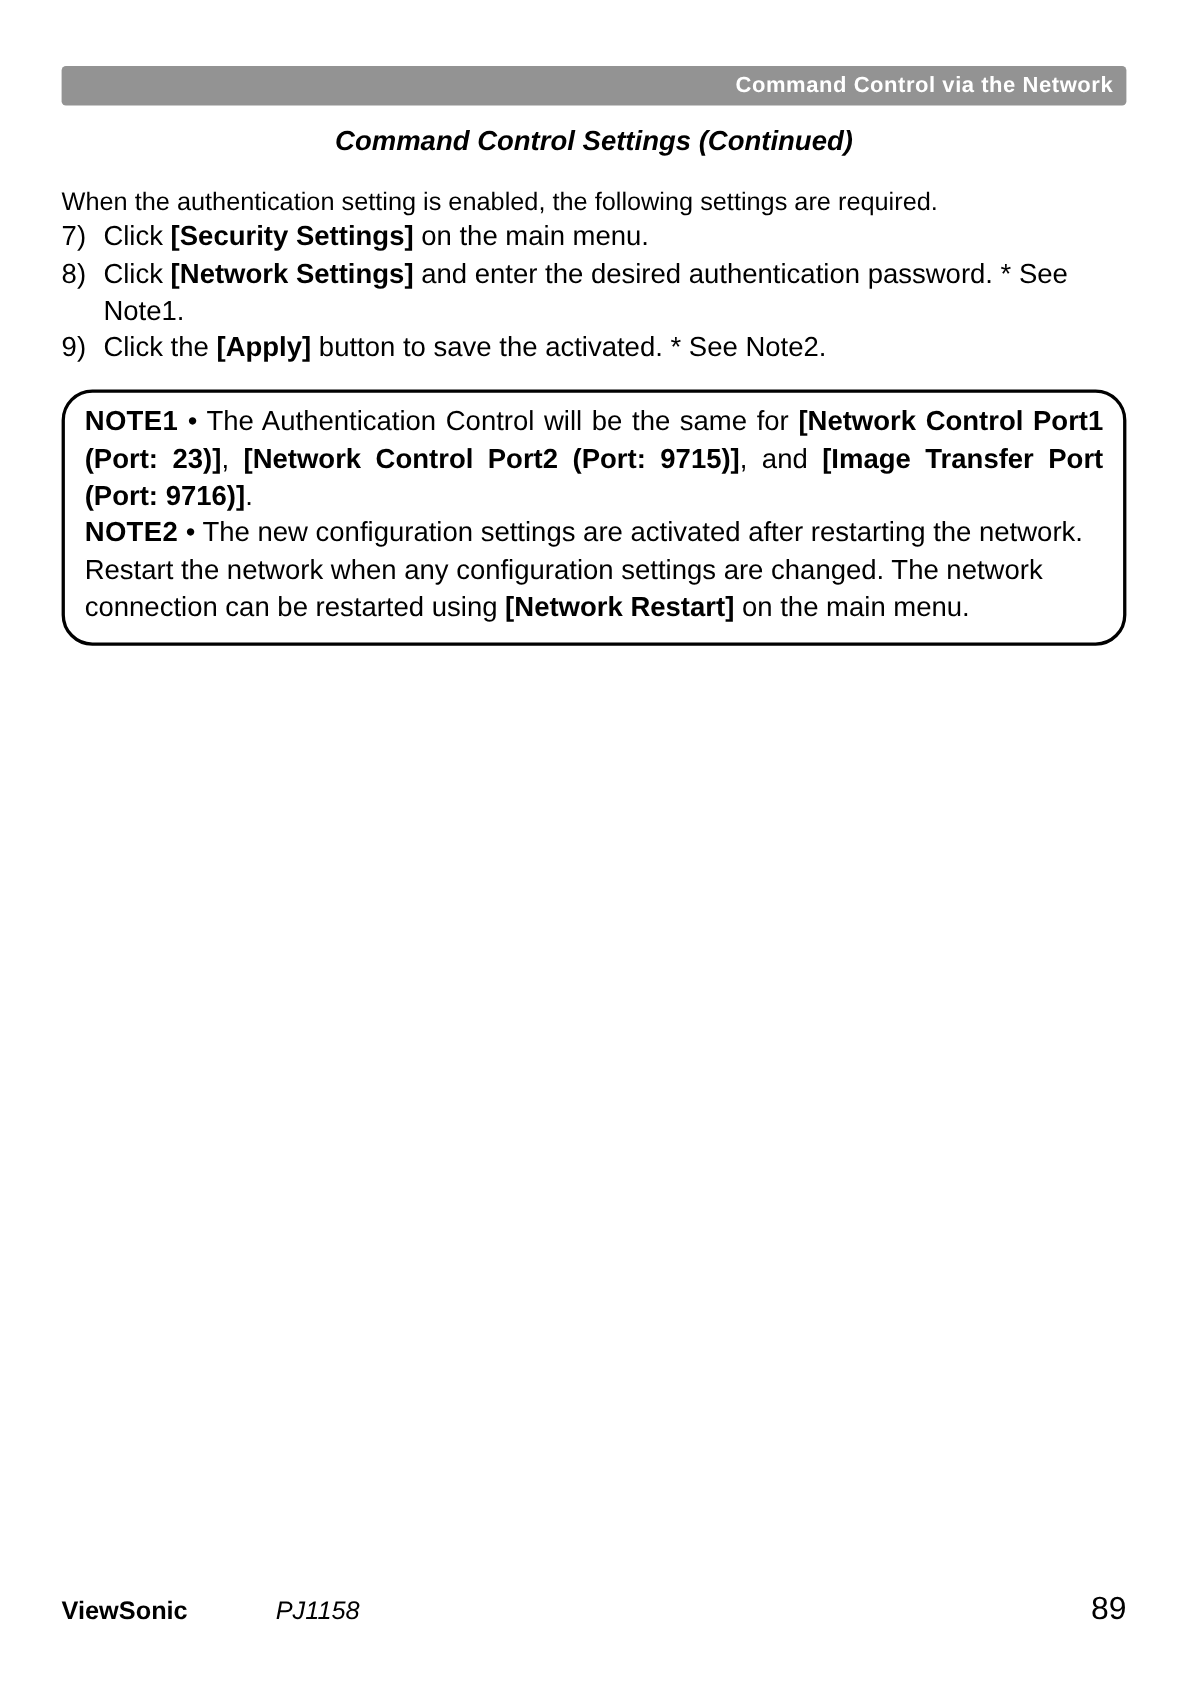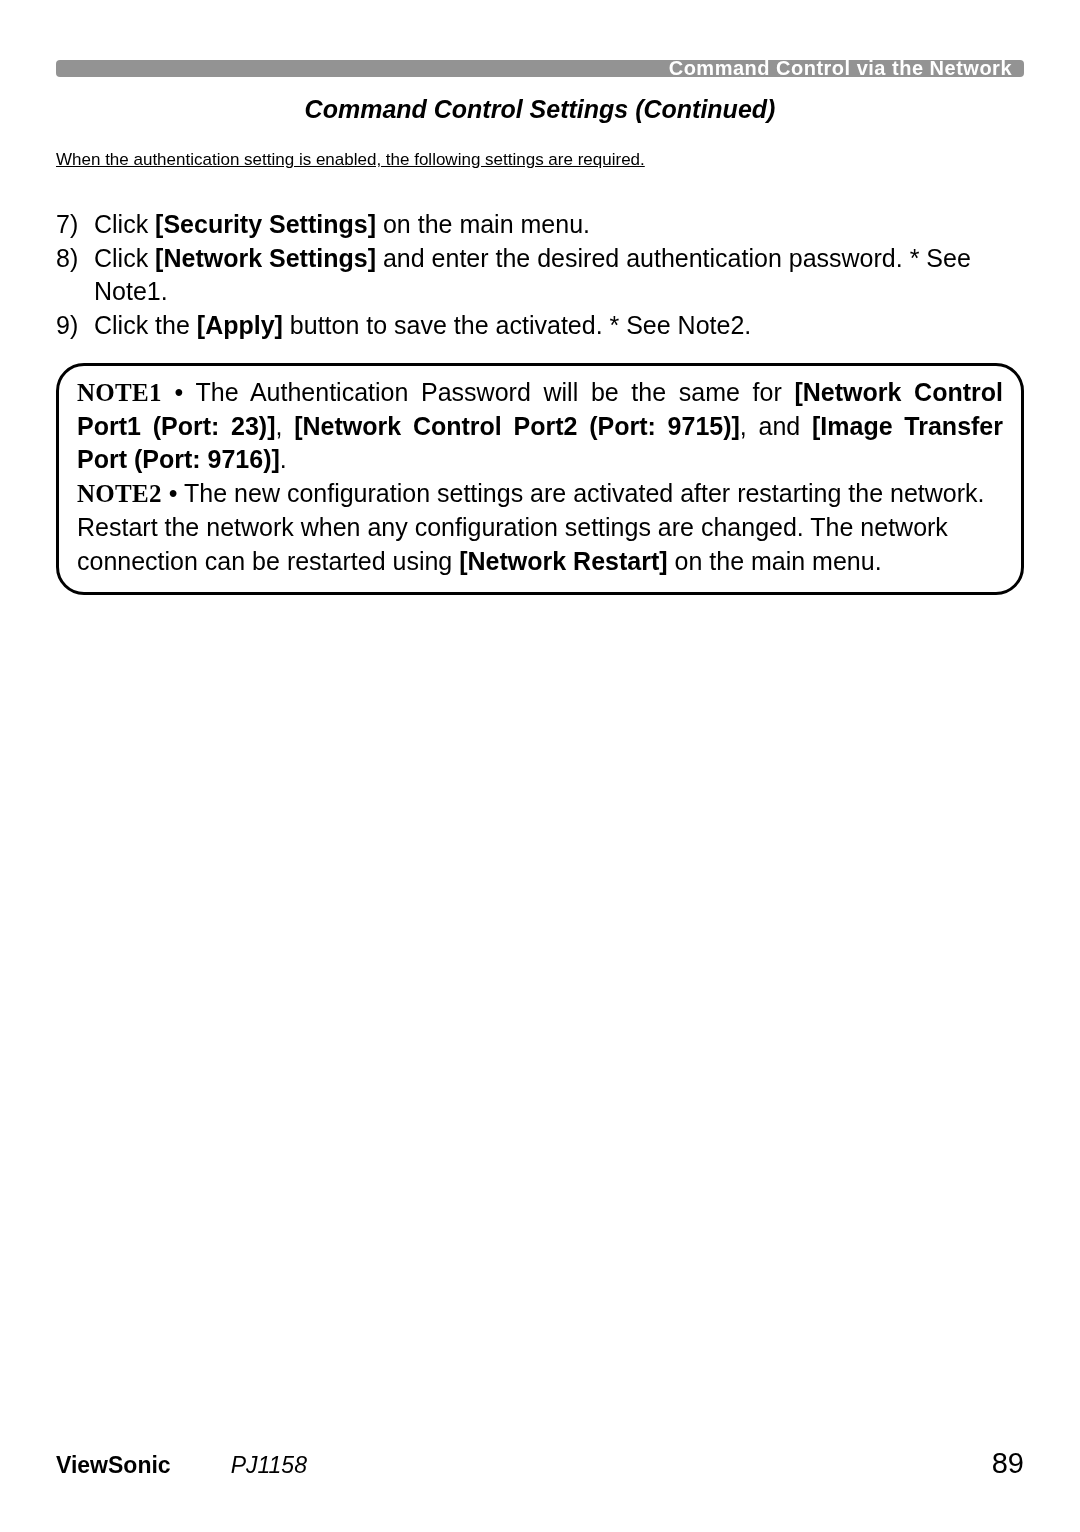--- a/index.html
+++ b/index.html
@@ -12,21 +12,21 @@
 }
 .page {
   width: 1080px;
   height: 1532px;
   padding: 60px 56px 50px 56px;
   display: flex;
   flex-direction: column;
 }
 .header-bar {
   background: #939393;
-  height: 17px;
+  height: 36px;
   border-radius: 4px;
   display: flex;
   align-items: center;
   justify-content: flex-end;
   padding-right: 12px;
   margin-bottom: 18px;
 }
 .header-bar-text {
   color: #ffffff;
   font-weight: bold;
@@ -34,24 +34,22 @@
   letter-spacing: 0.5px;
 }
 .section-title {
   font-weight: bold;
   font-style: italic;
   font-size: 25px;
   margin-bottom: 24px;
   text-align: center;
 }
 .intro {
-  font-size: 17px;
+  font-size: 23px;
   line-height: 1.4;
-  margin-bottom: 36px;
-  text-decoration: underline;
 }
 .steps {
   font-size: 25px;
   line-height: 1.35;
   margin-bottom: 20px;
 }
 .steps .item {
   display: flex;
   margin-bottom: 0px;
 }
@@ -64,32 +62,33 @@
 }
 .note-box {
   border: 3px solid #000;
   border-radius: 28px;
   padding: 10px 18px 14px 18px;
   font-size: 25px;
   line-height: 1.35;
 }
 .note-label {
   font-weight: 900;
-  font-family: Liberation Serif, serif;
+  font-family: Liberation Sans, sans-serif;
   letter-spacing: 0.3px;
 }
 .b { font-weight: bold; }
 .footer {
   position: absolute;
   bottom: 52px;
   left: 56px;
   right: 56px;
   display: flex;
   align-items: baseline;
   font-size: 23px;
+  gap: 20px;
 }
 .footer-brand { font-weight: bold; margin-right: 60px; }
 .footer-model { font-weight: normal; font-style: italic; }
 .footer-page { margin-left: auto; font-size: 29px; }
 </style>
 </head>
 <body>
 
 <div class="page">
   <div class="header-bar">
@@ -116,21 +115,21 @@
     <div class="item">
       <div class="num">9)</div>
       <div class="body">
         <span>Click the </span><span class="b">[Apply]</span><span> button to save the activated. * See Note2.</span>
       </div>
     </div>
   </div>
 
   <div class="note-box">
     <div style="text-align: justify;">
-      <span class="note-label">NOTE1</span><span>  • The Authentication Password will be the same for </span><span class="b">[Network Control Port1 (Port: 23)]</span><span>, </span><span class="b">[Network Control Port2 (Port: 9715)]</span><span>, and </span><span class="b">[Image Transfer Port (Port: 9716)]</span><span>.</span>
+      <span class="note-label">NOTE1</span><span>  • The Authentication Control will be the same for </span><span class="b">[Network Control Port1 (Port: 23)]</span><span>, </span><span class="b">[Network Control Port2 (Port: 9715)]</span><span>, and </span><span class="b">[Image Transfer Port (Port: 9716)]</span><span>.</span>
     </div>
     <div>
       <span class="note-label">NOTE2</span><span>  • The new configuration settings are activated after restarting the network. Restart the network when any configuration settings are changed. The network connection can be restarted using </span><span class="b">[Network Restart]</span><span> on the main menu.</span>
     </div>
   </div>
 
   <div class="footer">
     <span class="footer-brand">ViewSonic</span>
     <span class="footer-model">PJ1158</span>
     <span class="footer-page">89</span>

